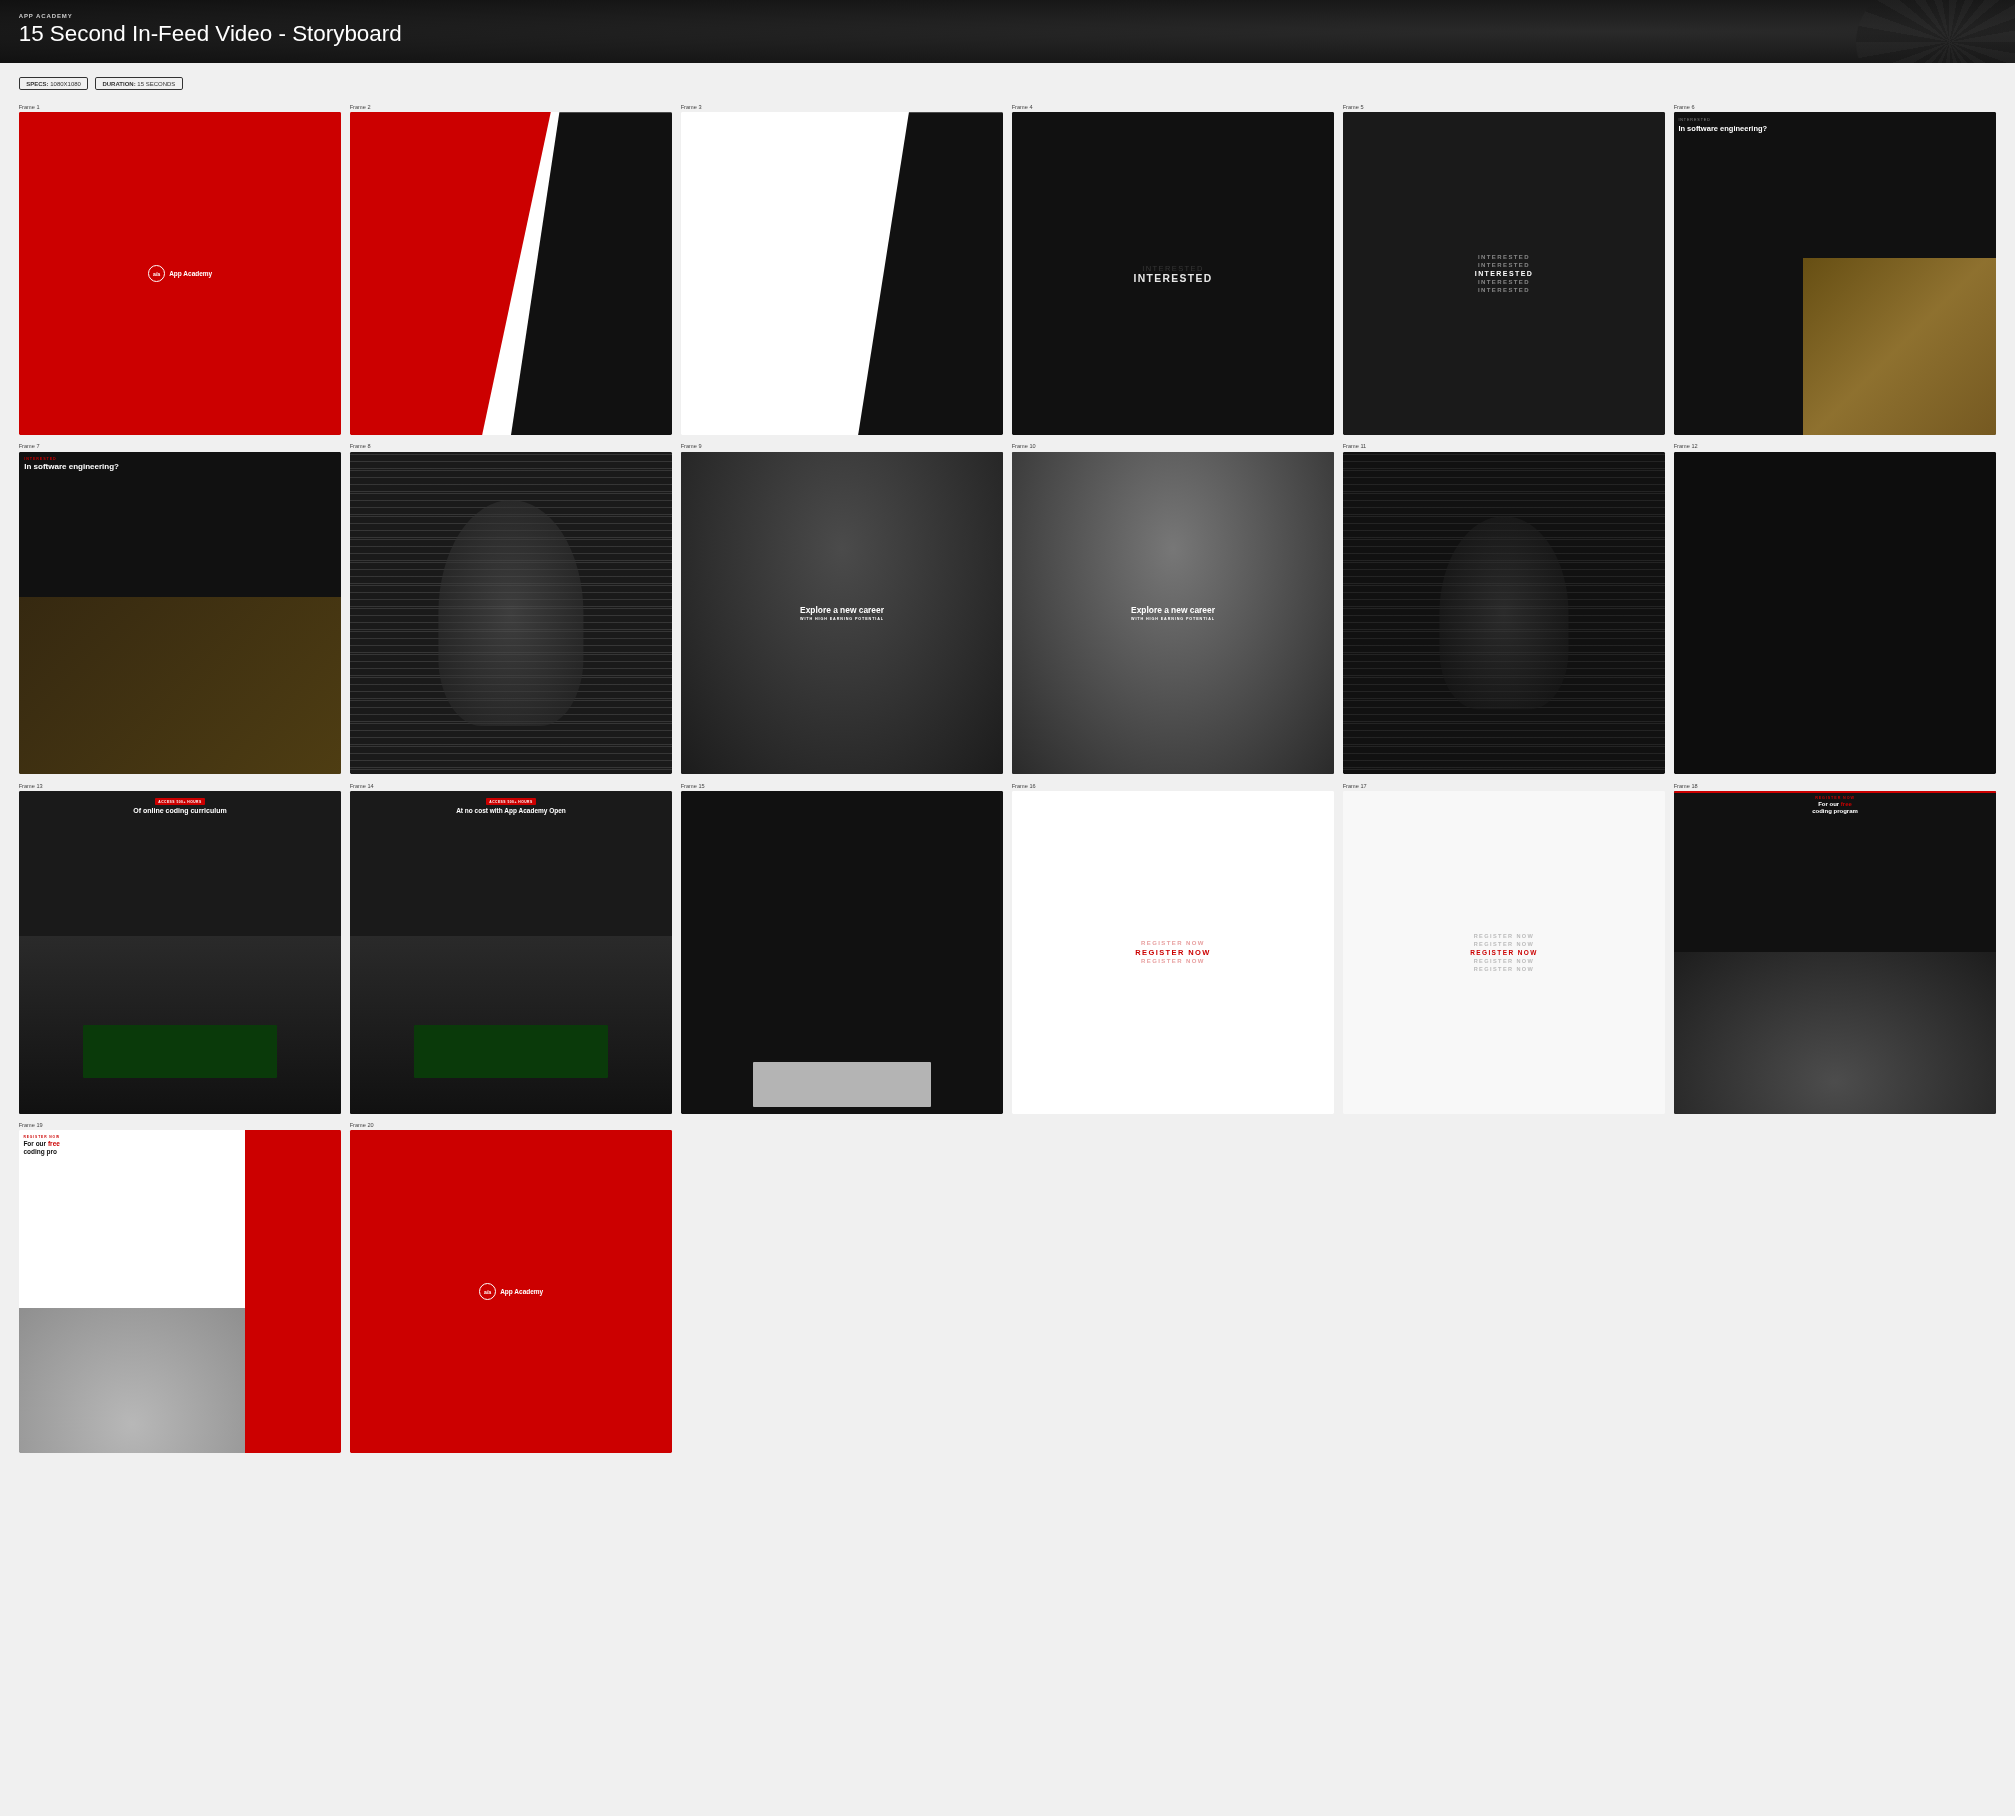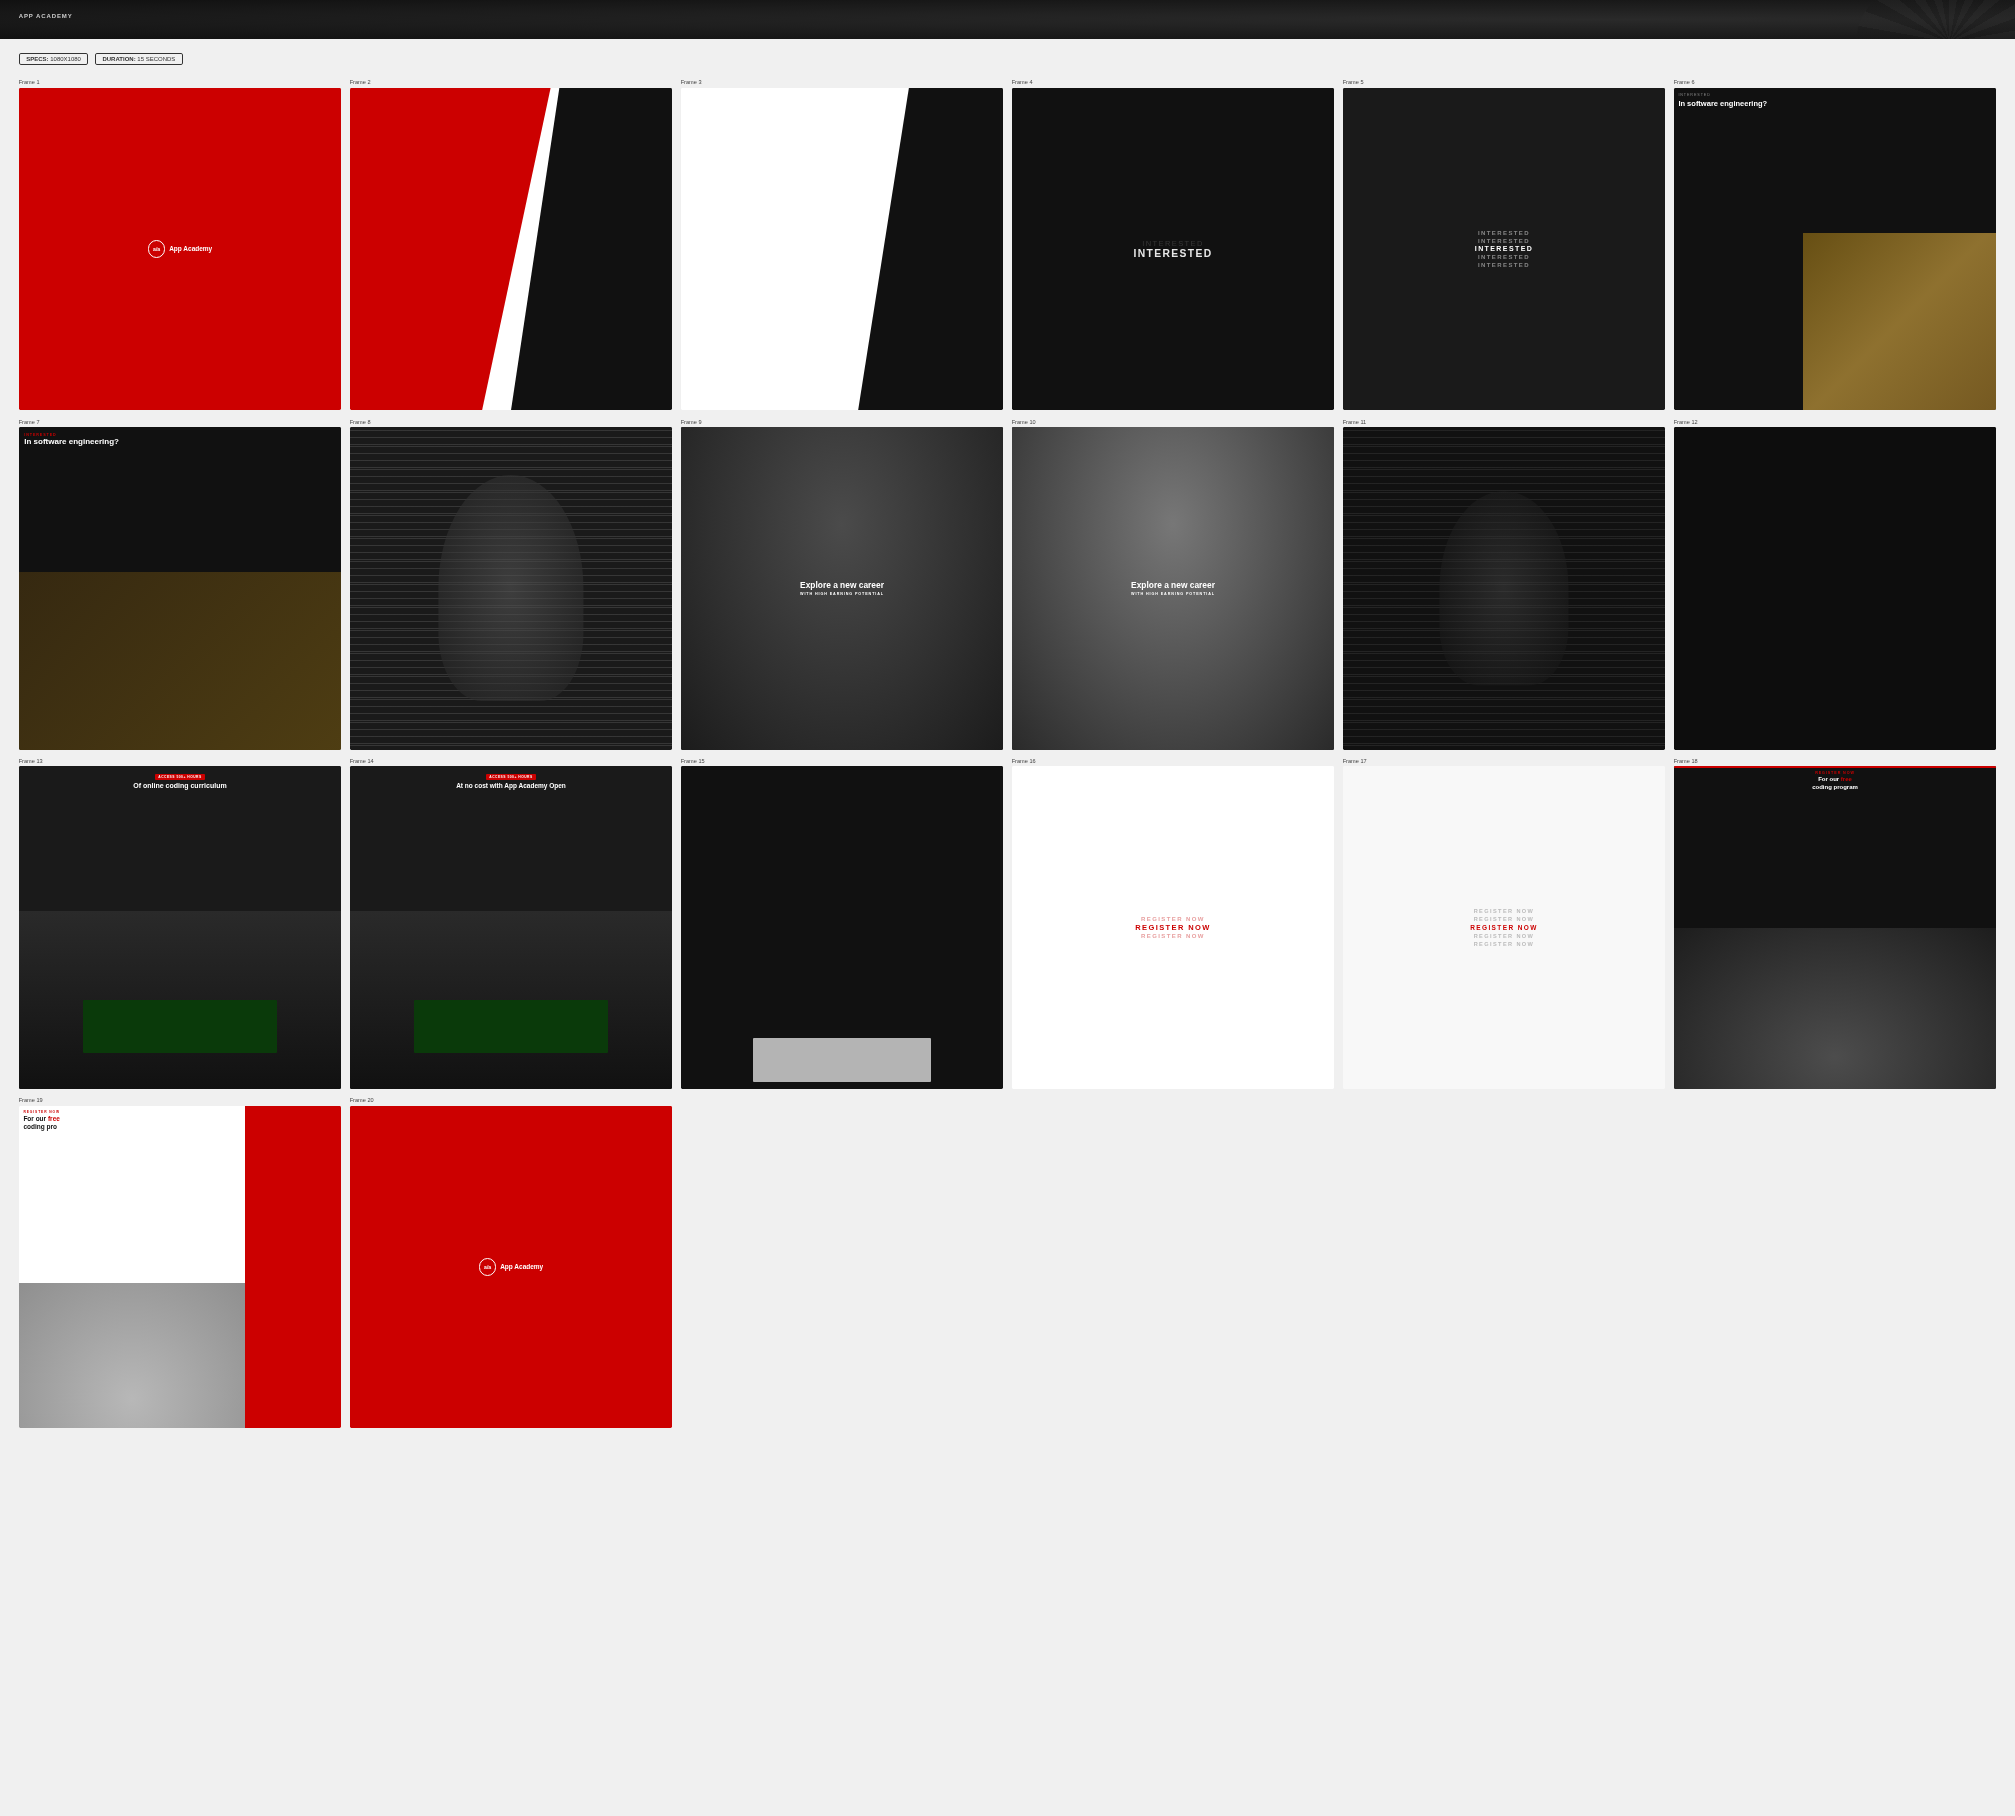--- a/index.html
+++ b/index.html
@@ -499,20 +499,23 @@
       color: #fff; font-size: 5.1px; font-weight: 700;
     }
     .f20-text { color: #fff; font-size: 6.5px; font-weight: 600; }
   </style>
 </head>
 <body>
 
 <div>
   <div class="header">
     <div class="header-brand">APP ACADEMY</div>
+    <div class="header-title">
+      <span>15 Second In-Feed Video</span><span> - Storyboard</span>
+    </div>
   </div>
 </div>
 
 <div class="content">
   <div class="specs-bar">
     <div class="specs-badge">
       <strong>SPECS:</strong> <span>1080X1080</span>
     </div>
     <div class="specs-badge">
       <strong>DURATION:</strong> <span>15 SECONDS</span>

